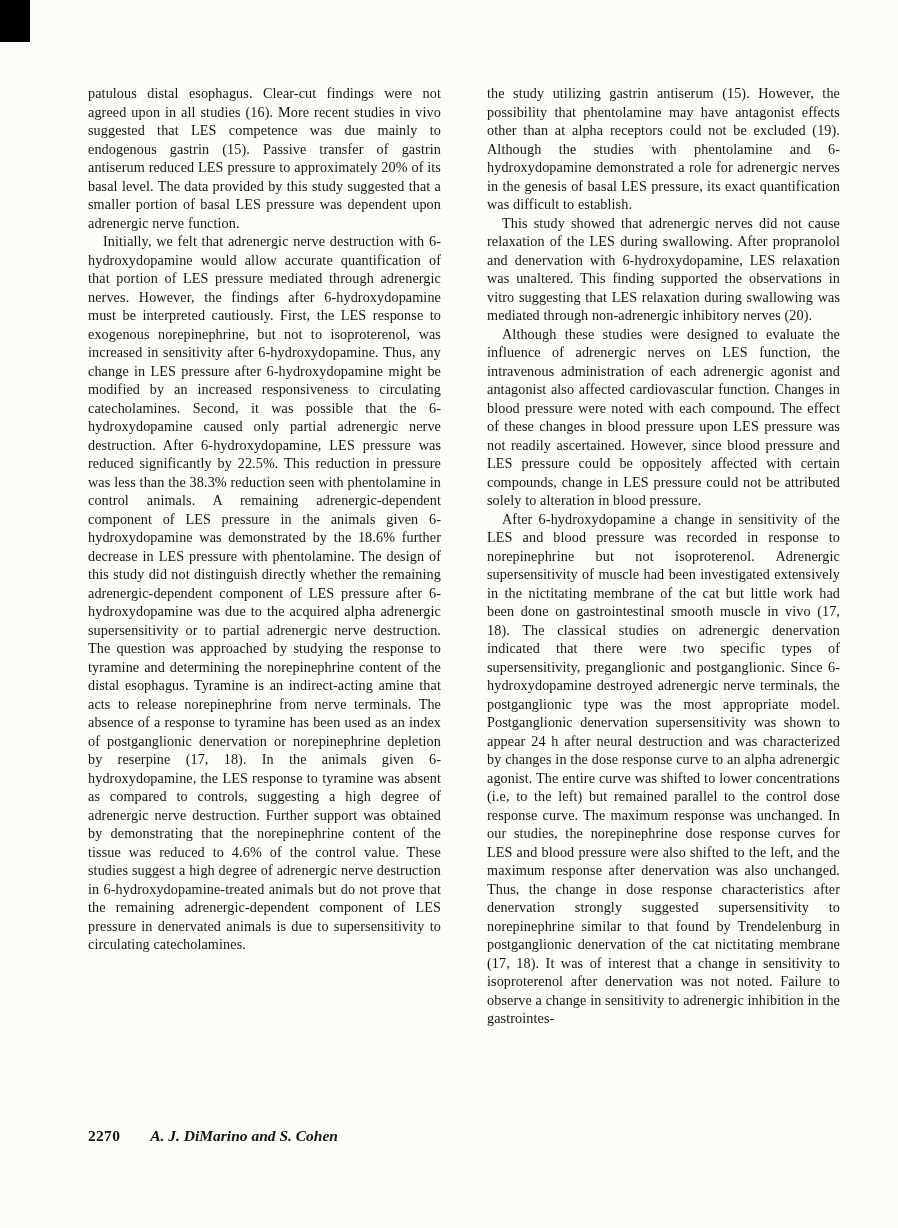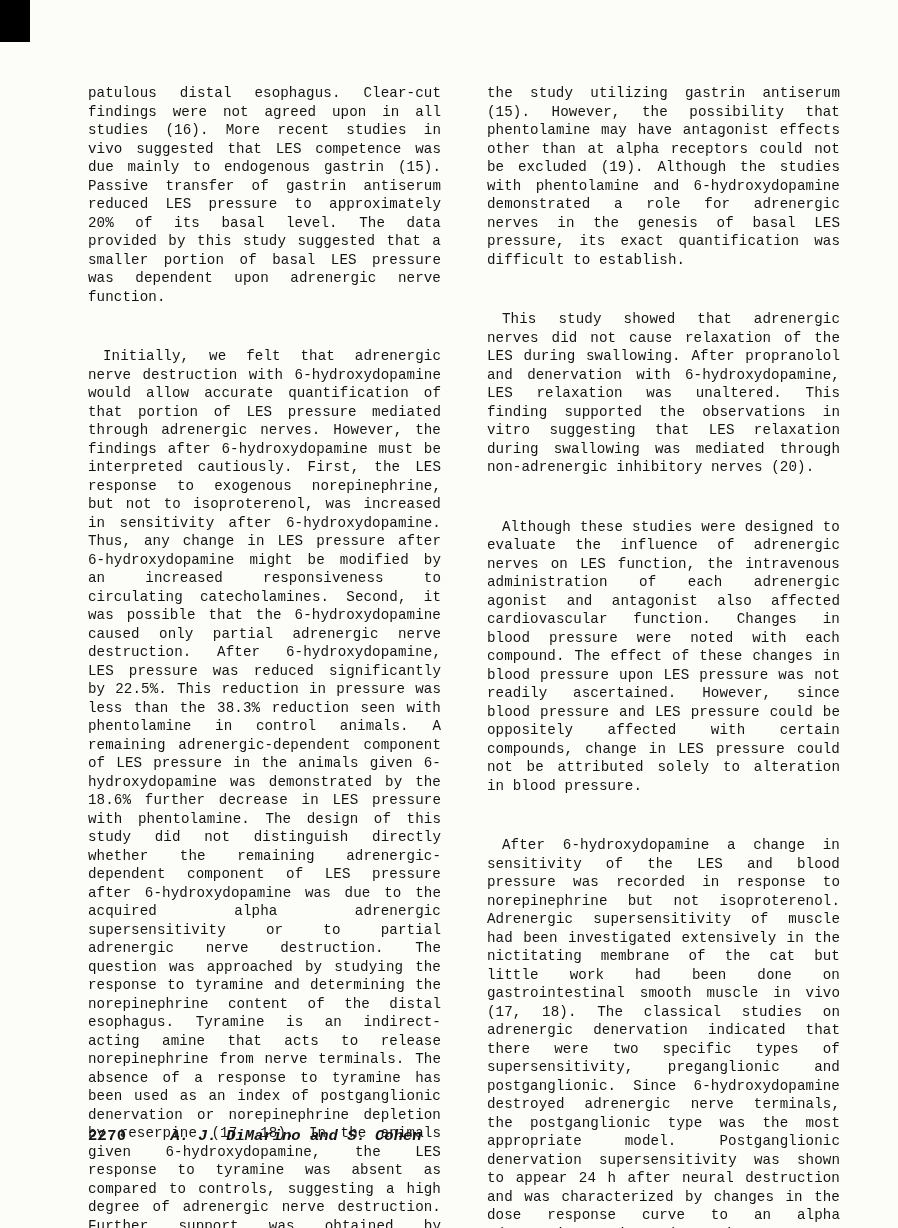--- a/index.html
+++ b/index.html
@@ -6,21 +6,21 @@
     margin: 0;
     padding: 0;
     background: #ffffff;
   }
   .page {
     position: relative;
     width: 898px;
     height: 1228px;
     background: #fcfcf9;
     overflow: hidden;
-    font-family: Liberation Mono, monospace;
+    font-family: Liberation Serif, serif;
     color: #141414;
   }
   .corner-mark {
     position: absolute;
     left: 0;
     top: 0;
     width: 30px;
     height: 42px;
     background: #000000;
   }
@@ -38,38 +38,37 @@
     line-height: 18.5px;
     text-align: justify;
     letter-spacing: 0.1px;
   }
   .col p {
     margin: 0;
     padding: 0;
   }
   .col p.indent {
     text-indent: 15px;
-    margin-top: 41px;
   }
   .footer {
     position: absolute;
     left: 88px;
     top: 1126px;
     font-size: 15.5px;
     line-height: 20px;
     white-space: nowrap;
   }
   .page-number {
     font-weight: bold;
     letter-spacing: 0.3px;
   }
   .authors {
     font-weight: bold;
     font-style: italic;
-    margin-left: 44px;
+    margin-left: 30px;
   }
 </style>
 </head>
 <body>
 
 <div class="page">
 
   <div class="corner-mark"></div>
 
   <div class="columns">

